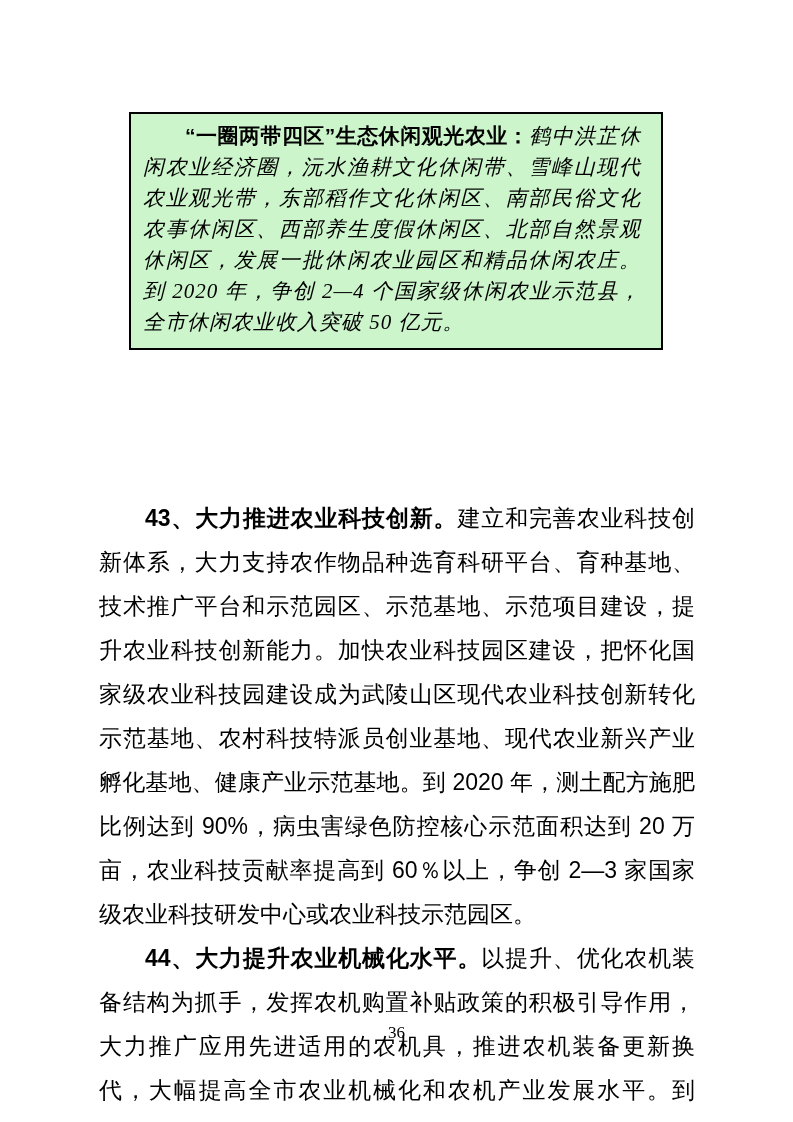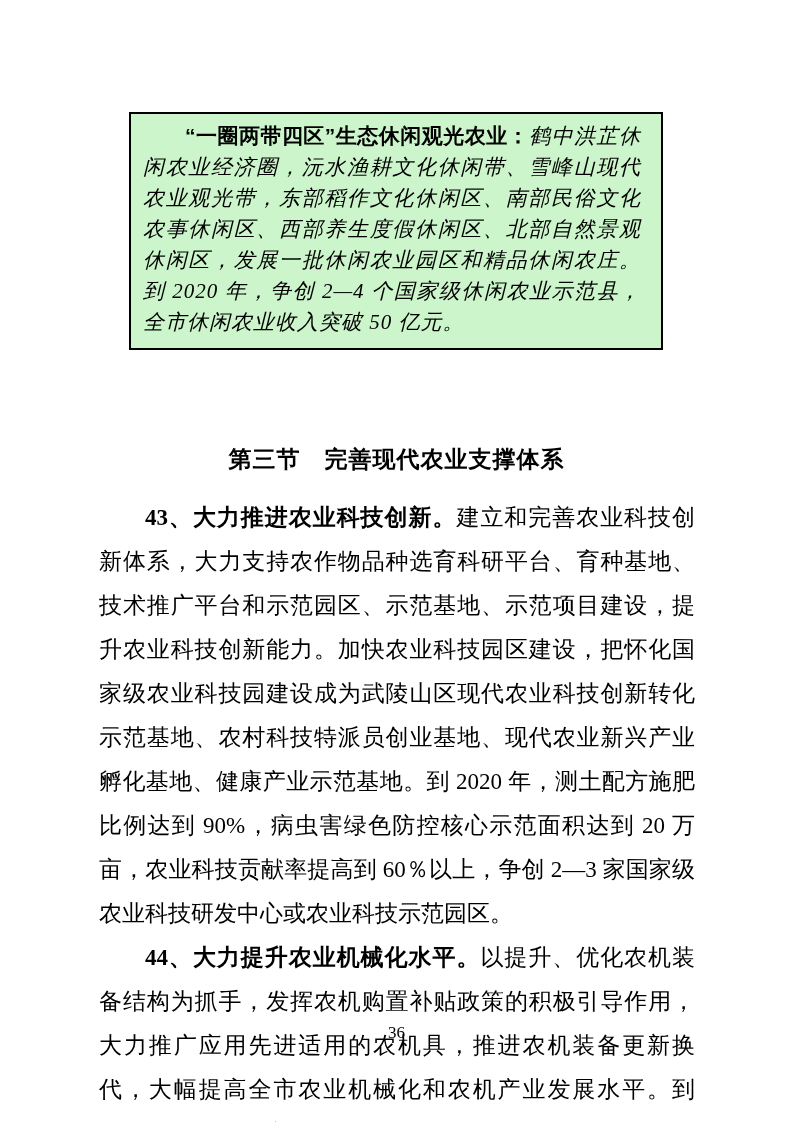--- a/index.html
+++ b/index.html
@@ -62,21 +62,21 @@
     left: 99px;
     top: 496px;
     width: 596px;
   }
   .para {
     margin: 0;
     font-size: 23px;
     line-height: 44px;
     text-align: justify;
     text-indent: 2em;
-    font-family: Liberation Serif, serif;
+    font-family: Liberation Sans, sans-serif;
   }
   .para-label {
     font-weight: bold;
   }
   .page-number {
     position: absolute;
     left: 0;
     top: 1023px;
     width: 100%;
     text-align: center;
@@ -88,21 +88,20 @@
 <body>
 
 <div class="page">
 
   <div class="green-box">
     <p class="box-para">
       <span class="box-label">“一圈两带四区”生态休闲观光农业：</span><span>鹤中洪芷休闲农业经济圈，沅水渔耕文化休闲带、雪峰山现代农业观光带，东部稻作文化休闲区、南部民俗文化农事休闲区、西部养生度假休闲区、北部自然景观休闲区，发展一批休闲农业园区和精品休闲农庄。到 2020 年，争创 2—4 个国家级休闲农业示范县，全市休闲农业收入突破 50 亿元。</span>
     </p>
   </div>
 
-  <h2 class="section-heading">第三节　完善现代农业支撑体系</h2>
 
   <div class="body-text">
     <p class="para">
       <span class="para-label">43、大力推进农业科技创新。</span><span>建立和完善农业科技创新体系，大力支持农作物品种选育科研平台、育种基地、技术推广平台和示范园区、示范基地、示范项目建设，提升农业科技创新能力。加快农业科技园区建设，把怀化国家级农业科技园建设成为武陵山区现代农业科技创新转化示范基地、农村科技特派员创业基地、现代农业新兴产业孵化基地、健康产业示范基地。到 2020 年，测土配方施肥比例达到 90%，病虫害绿色防控核心示范面积达到 20 万亩，农业科技贡献率提高到 60％以上，争创 2—3 家国家级农业科技研发中心或农业科技示范园区。</span>
     </p>
     <p class="para">
       <span class="para-label">44、大力提升农业机械化水平。</span><span>以提升、优化农机装备结构为抓手，发挥农机购置补贴政策的积极引导作用，大力推广应用先进适用的农机具，推进农机装备更新换代，大幅提高全市农业机械化和农机产业发展水平。到 2020 年，力争全市农</span>
     </p>
   </div>
 

